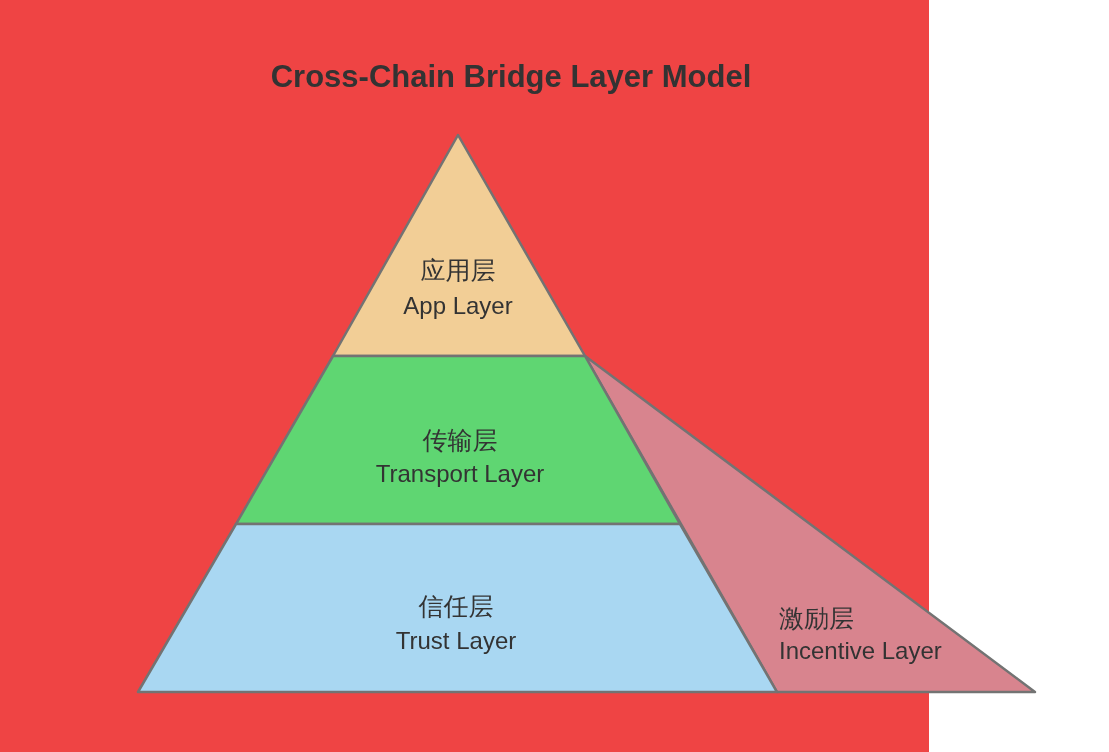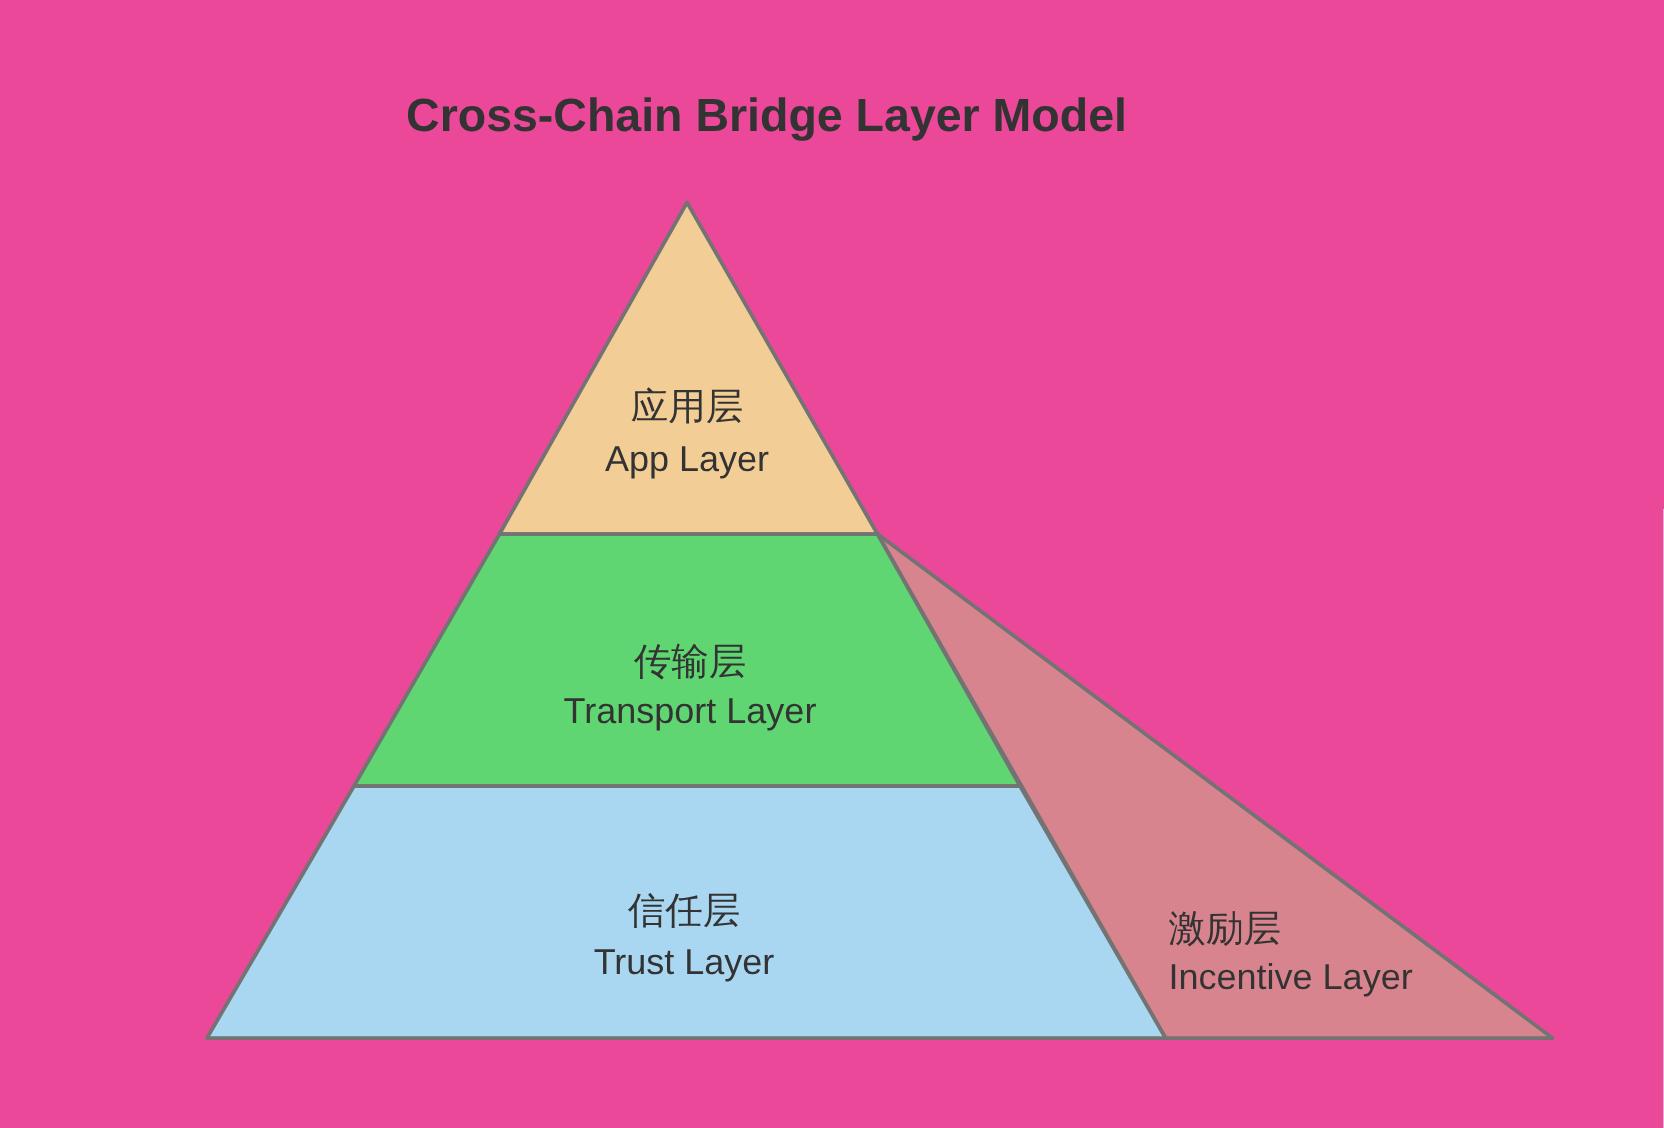--- a/index.html
+++ b/index.html
@@ -6,23 +6,23 @@
     margin: 0;
     padding: 0;
     width: 1109px;
     height: 752px;
     background: #ffffff;
     overflow: hidden;
     font-family: "Liberation Sans", "DejaVu Sans", sans-serif;
   }
   .canvas {
     position: relative;
-    width: 1109px;
+    width: 929px;
     height: 752px;
-    background: #ec4899;
+    background: #ef4444;
   }
   svg.diagram {
     position: absolute;
     left: 0;
     top: 0;
     width: 1109px;
     height: 752px;
   }
   .shape {
     stroke: #737373;

